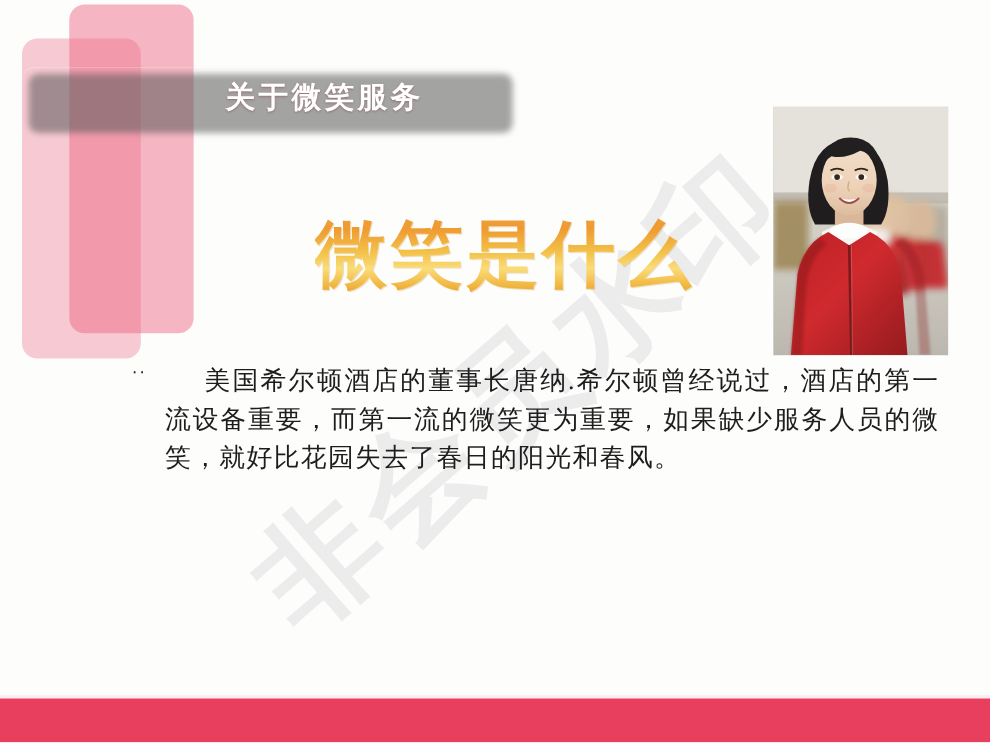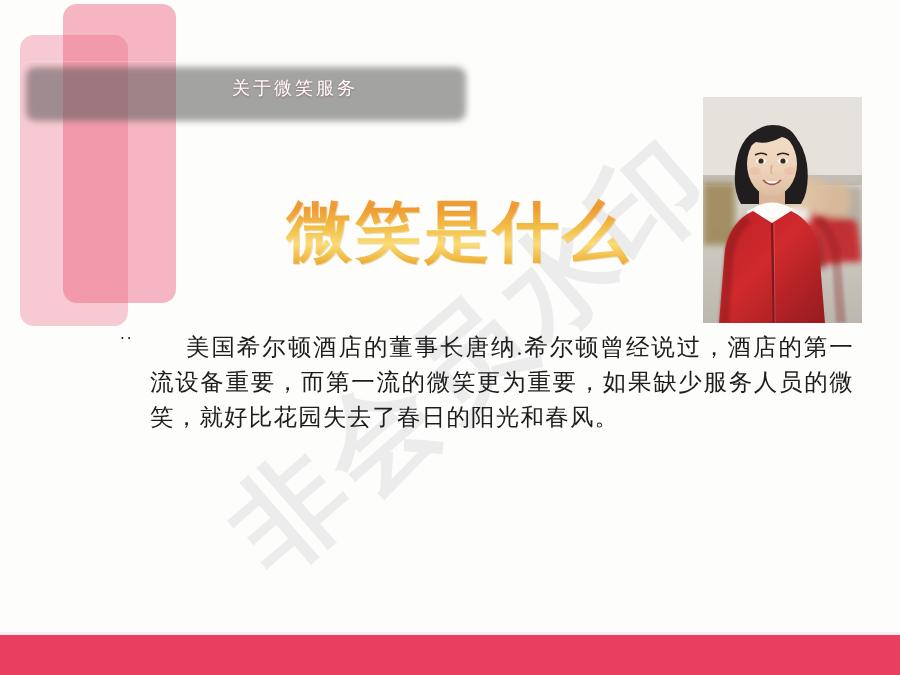--- a/index.html
+++ b/index.html
@@ -91,22 +91,22 @@
                 #dd3250 55%,
                 #e04f69 100%);
     z-index: 9;
     display: flex;
     align-items: center;
     justify-content: center;
     box-shadow: inset 0 1px 0 rgba(255,255,255,0.22);
   }
   #title-banner-label {
     color: #ffffff;
-    font-size: 18px;
-    font-weight: normal;
+    font-size: 27px;
+    font-weight: bold;
     letter-spacing: 3px;
     line-height: 1;
     padding-left: 108px;
     text-shadow: 0 1px 2px rgba(120, 10, 30, 0.35);
   }
 
   
   #gold-heading {
     position: absolute;
     left: 286px;

